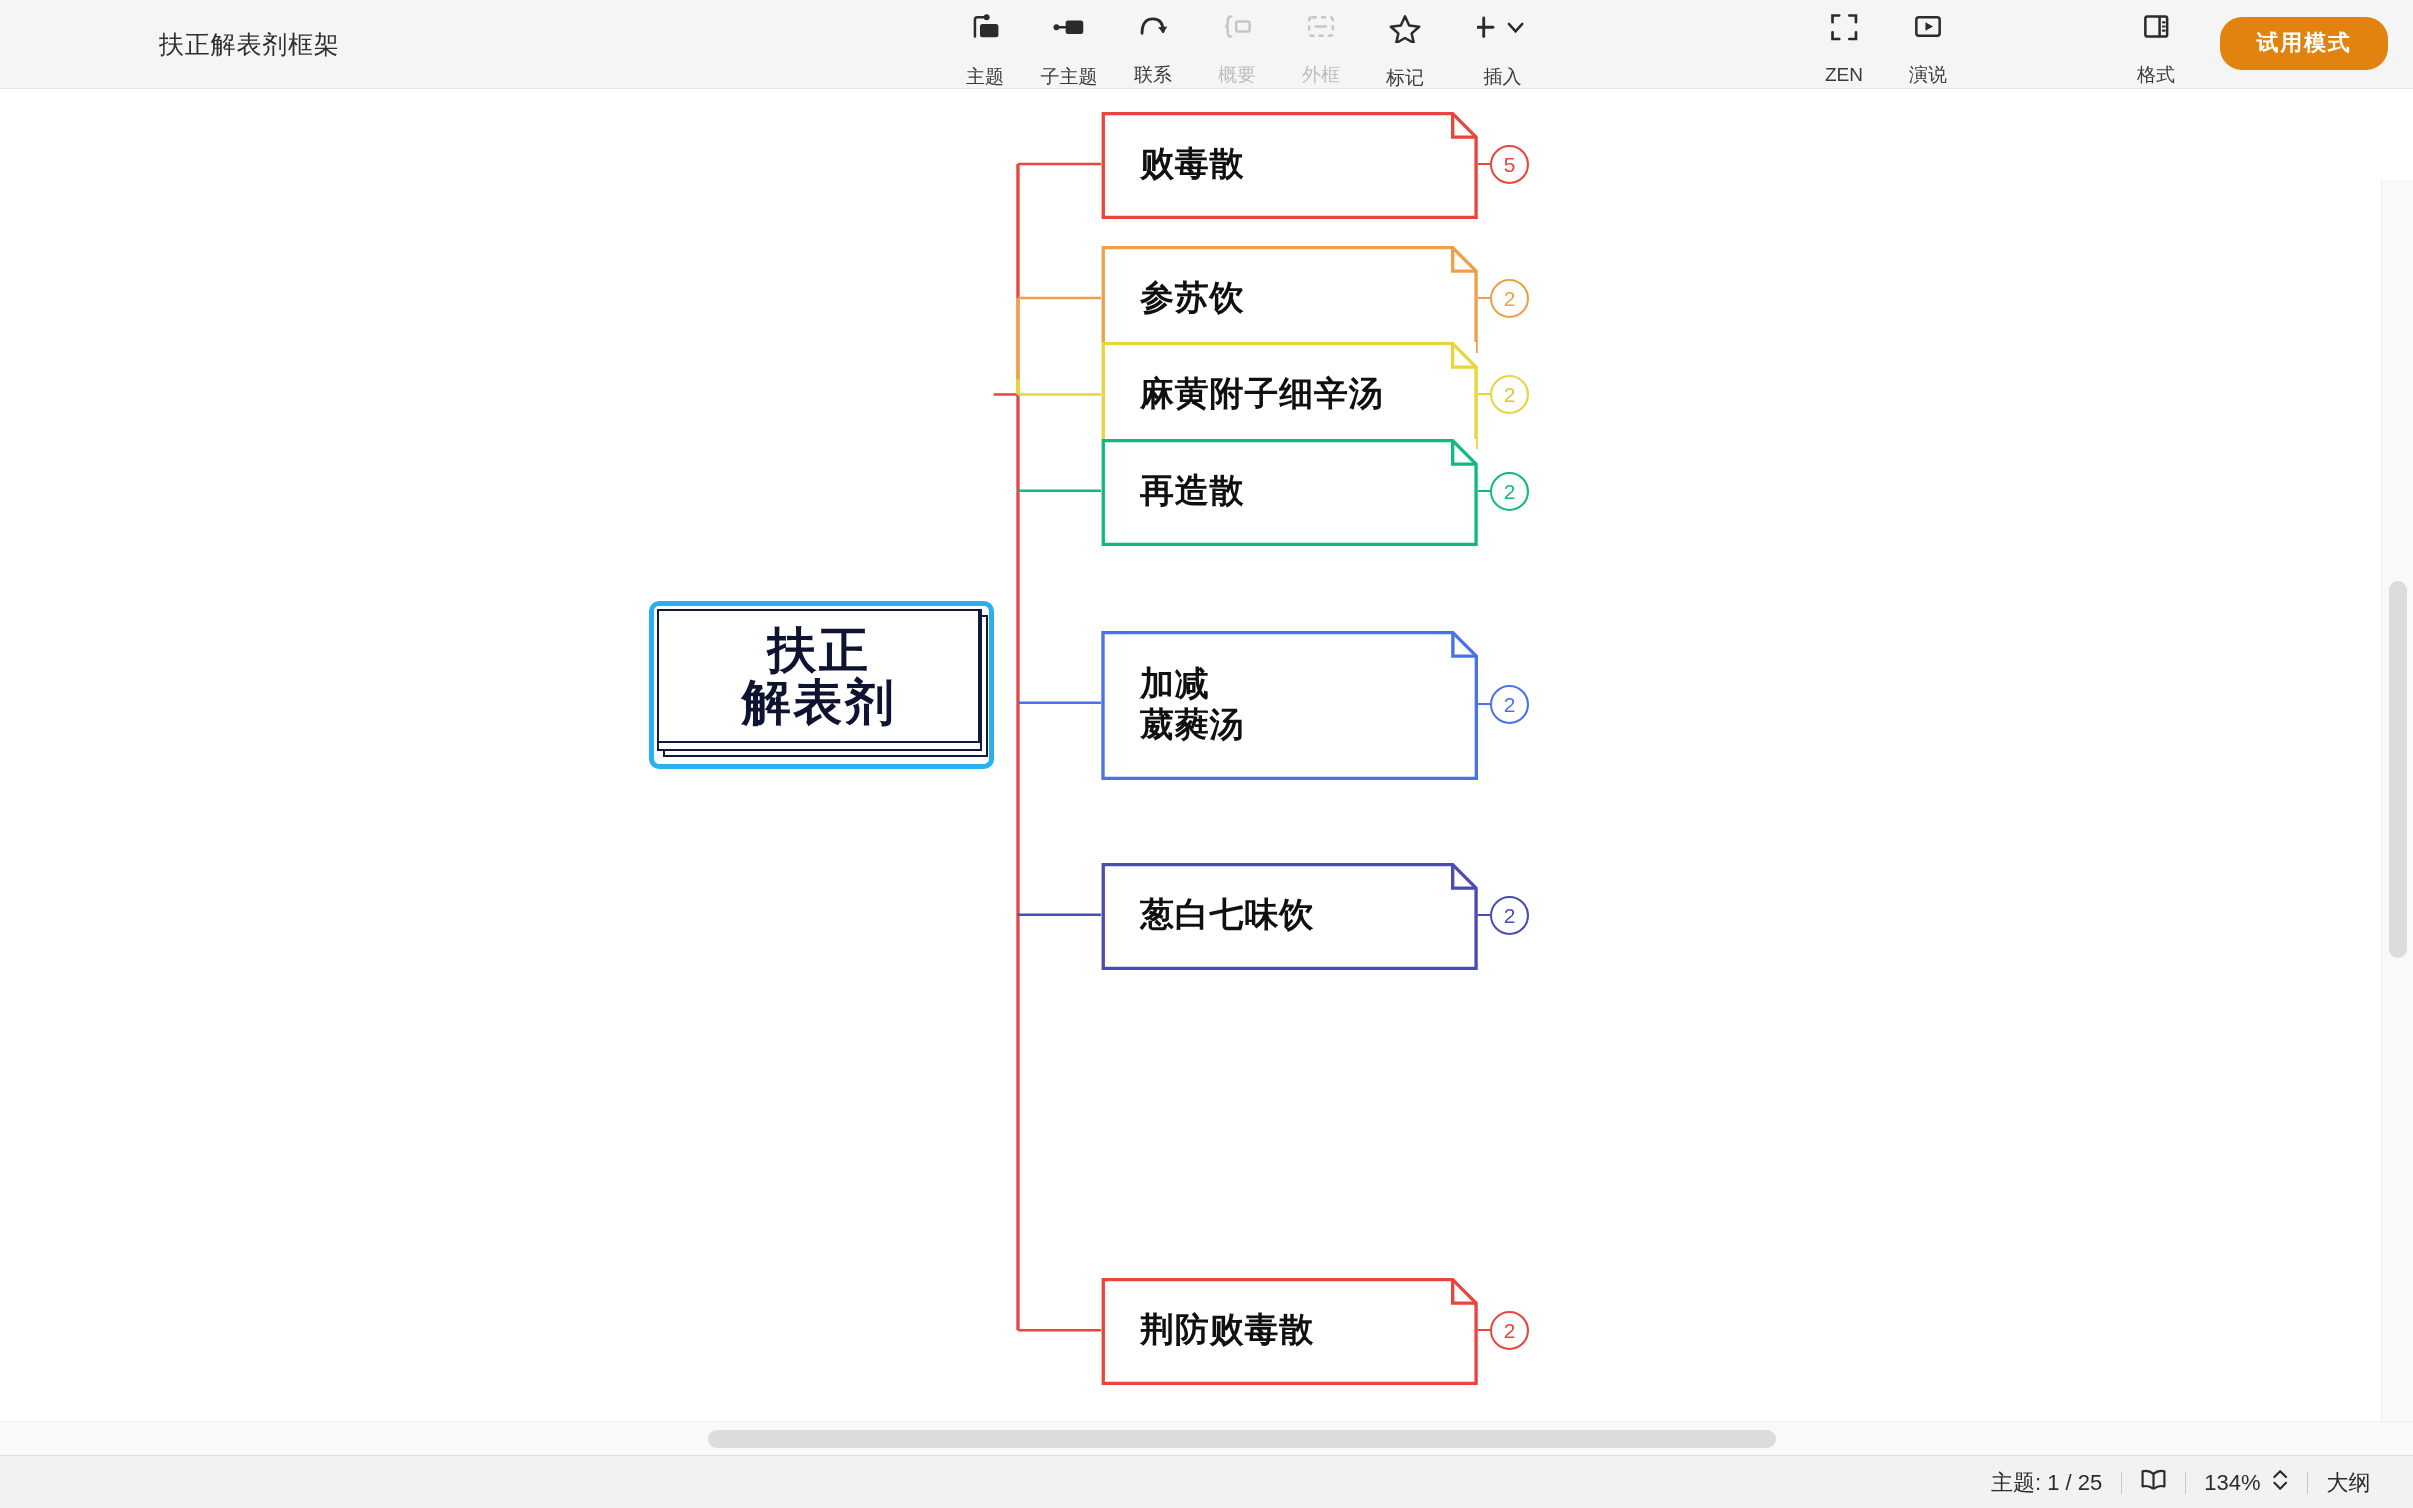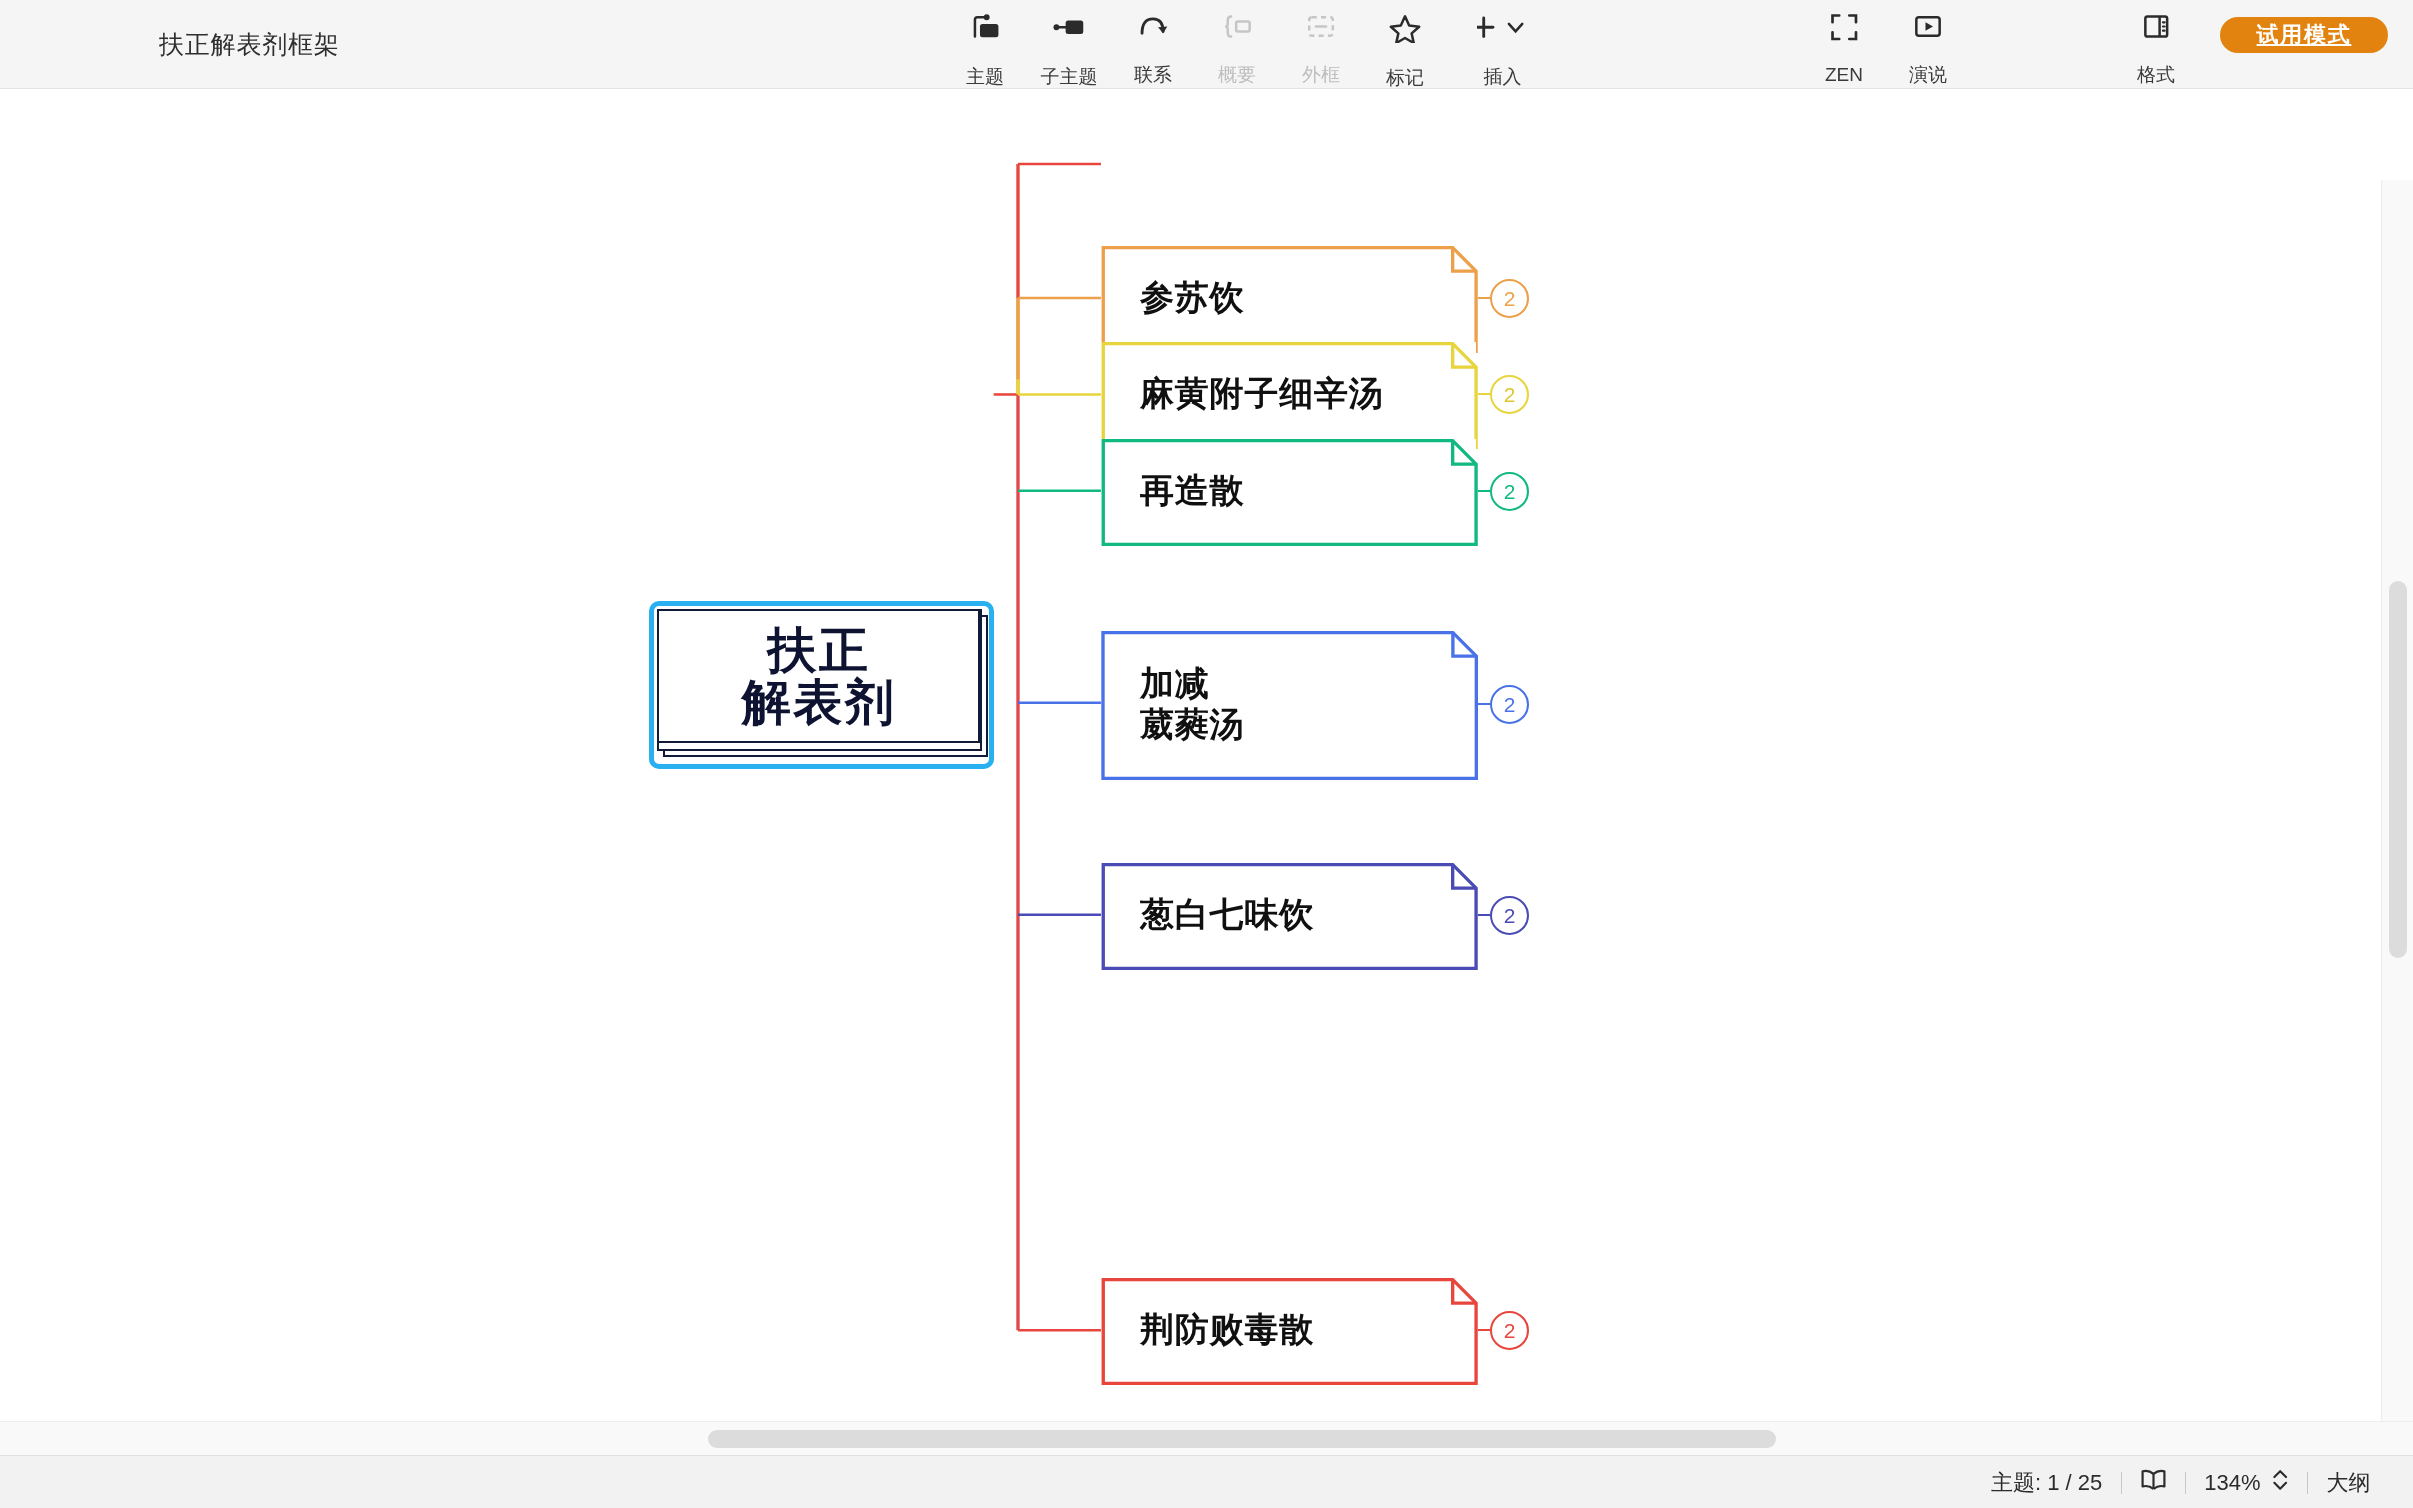--- a/index.html
+++ b/index.html
@@ -47,27 +47,27 @@
   }
   .tool-btn.dim .lb { color: #bdbdbd; }
   .tool-btn.dim .ic svg { stroke: #c6c6c6; }
   .tool-btn svg { display: block; }
 
   .tool-wide { width: 111px; }
   .tool-gap { width: 144px; }
 
   #trial-btn {
     margin-left: 22px; margin-top: 11.7px; margin-right: 25px;
-    height: 36px; min-width: 168px; padding: 0 28.5px;
+    height: 53px; min-width: 168px; padding: 0 28.5px;
     background: #e2820f; color: #ffffff;
     border: none; border-radius: 22px;
     font-family: "Liberation Sans", sans-serif;
     font-size: 22px; font-weight: 700; letter-spacing: 1.7px;
     cursor: pointer;
-    display: flex; align-items: center; justify-content: center; text-decoration: underline;
+    display: flex; align-items: center; justify-content: center;
   }
 
   
   #canvas {
     position: absolute; left: 0; top: 90px;
     width: 2413px; height: 1332px;
     background: #ffffff;
     overflow: hidden;
   }
   #map-layer { position: absolute; left: 0; top: 0; width: 2413px; height: 1332px; }
@@ -321,20 +321,31 @@
     <div id="root-node">
       <div id="root-stack3"></div>
       <div id="root-stack2"></div>
       <div id="root-card">
         <div class="rl">扶正</div>
         <div class="rl">解表剂</div>
       </div>
       <div id="root-sel"></div>
     </div>
 
+    <div class="node" style="left:1101px; top:22px; width:375px; height:104px;">
+      <svg class="shape" width="379" height="107" viewBox="0 0 452 128" fill="none">
+        <path d="M2 2 L420 2 L448 30 L448 126 L2 126 Z" stroke="#e8453c" stroke-width="4" fill="#ffffff"></path>
+        <path d="M420 2 L420 30 L448 30" stroke="#e8453c" stroke-width="4" fill="none"></path>
+      </svg>
+      <div class="txt">
+        <span>败毒散</span>
+      </div>
+      <span class="badge-stub" style="left:377px; top:51px; background:#e8453c;"></span>
+      <span class="badge" style="left:389px; top:33px; border:2.5px solid #e8453c; color:#e8453c;">5</span>
+    </div>
 
     <div class="node" style="left:1101px; top:156px; width:400px; height:104px;padding-left:48px;">
       <svg class="shape" width="379" height="107" viewBox="0 0 452 128" fill="none">
         <path d="M2 2 L420 2 L448 30 L448 126 L2 126 Z" stroke="#eda04a" stroke-width="4" fill="#ffffff"></path>
         <path d="M420 2 L420 30 L448 30" stroke="#eda04a" stroke-width="4" fill="none"></path>
       </svg>
       <div class="txt">
         <span>参苏饮</span>
       </div>
       <span class="badge-stub" style="left:377px; top:51px; background:#eda04a;"></span>

